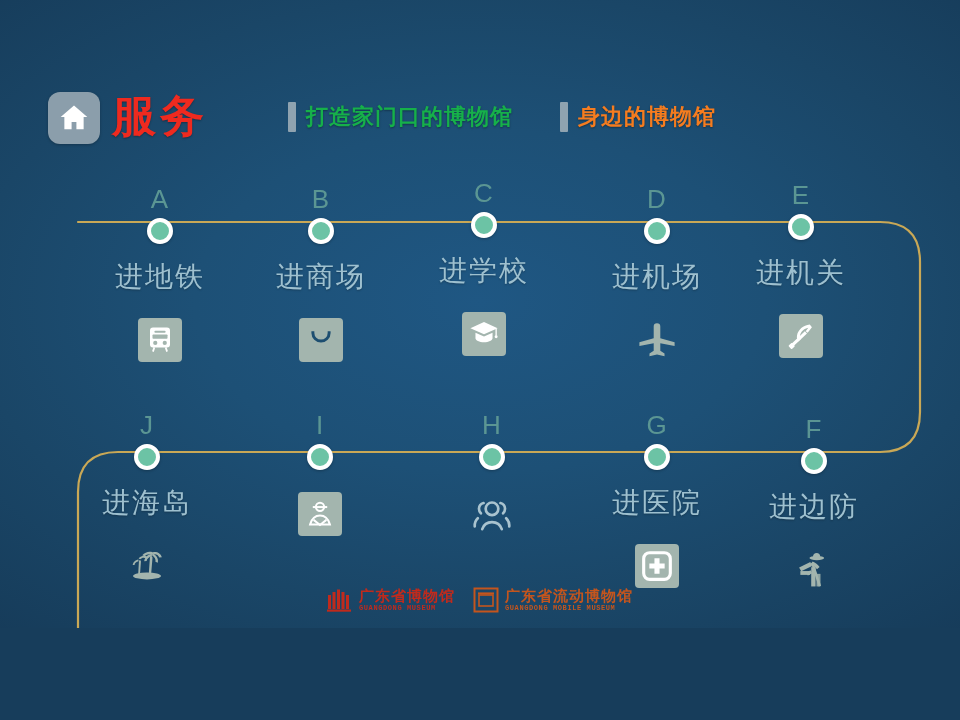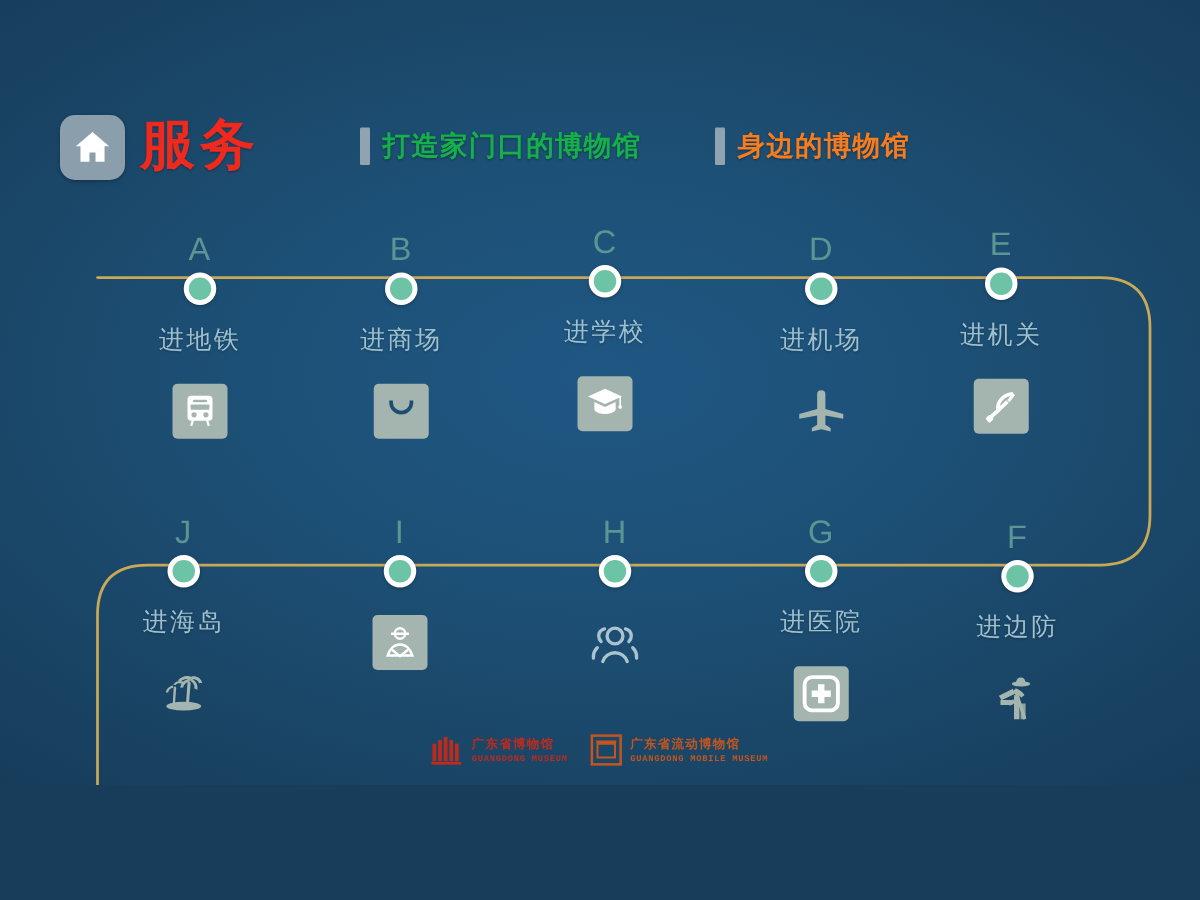--- a/index.html
+++ b/index.html
@@ -34,60 +34,60 @@
   }
   .subtitle { position:absolute; display:flex; align-items:center; top:102px; }
   .sub-bar { width:8px; height:30px; background:#8fa3b0; margin-right:10px; border-radius:1px; }
   .sub-text {
     font-size:22px; font-weight:bold; letter-spacing:1px;
     font-family:"DejaVu Sans","Liberation Sans",sans-serif;
     text-shadow: 0 1px 2px rgba(0,0,0,.35);
   }
   #sub1 { left:288px; }
   #sub1 .sub-text { color:#16b04a; }
-  #sub2 { left:572px; }
+  #sub2 { left:560px; }
   #sub2 .sub-text { color:#f57c1f; }
 
   
   .track { position:absolute; left:0; top:0; width:960px; height:720px; pointer-events:none; }
 
   
   .node { position:absolute; width:120px; margin-left:-60px; text-align:center; }
   .node .letter {
     font-size:26px; color:#5f9a95; font-weight:400; line-height:26px;
     font-family:"Liberation Sans","DejaVu Sans",sans-serif;
     letter-spacing:1px; opacity:.95;
   }
   .node .dot {
     width:26px; height:26px; margin:6px auto 0; border-radius:50%;
     background:#6cc3a5; border:4px solid #ffffff;
     box-shadow:0 1px 3px rgba(0,0,0,.25);
   }
   .node .cn {
-    margin-top:14px; font-size:20px; color:#9ec0cf; letter-spacing:2px;
+    margin-top:14px; font-size:28px; color:#9ec0cf; letter-spacing:2px;
     font-family:Liberation Sans, sans-serif;
     text-shadow:0 1px 2px rgba(0,0,0,.25);
   }
   .node .ic { margin-top:16px; height:56px; display:flex; align-items:center; justify-content:center; }
   .node .ic svg { display:block; }
   .icon-tile {
     width:44px; height:44px; background:#a3b5ae; border-radius:4px;
     display:flex; align-items:center; justify-content:center;
   }
   .icon-plain { display:flex; align-items:center; justify-content:center; }
 
   
   .footer {
     position:absolute; left:0; bottom:8px; width:960px; height:40px;
     display:flex; align-items:center; justify-content:center; gap:18px;
   }
   .logo { display:flex; align-items:center; gap:6px; }
   .logo-txt { display:flex; flex-direction:column; justify-content:center; }
   .logo-cn {
-    font-size:10px; font-weight:bold; line-height:16px; letter-spacing:1px;
+    font-size:15px; font-weight:bold; line-height:16px; letter-spacing:1px;
     font-family:"DejaVu Sans","Liberation Sans",sans-serif;
   }
   .logo-en { font-size:7px; line-height:9px; letter-spacing:.6px;
     font-family:Liberation Mono, monospace; font-weight:bold; }
   #logo1 .logo-cn, #logo1 .logo-en { color:#c02a1c; }
   #logo2 .logo-cn, #logo2 .logo-en { color:#c4551d; }
 </style>
 </head>
 <body>
 

